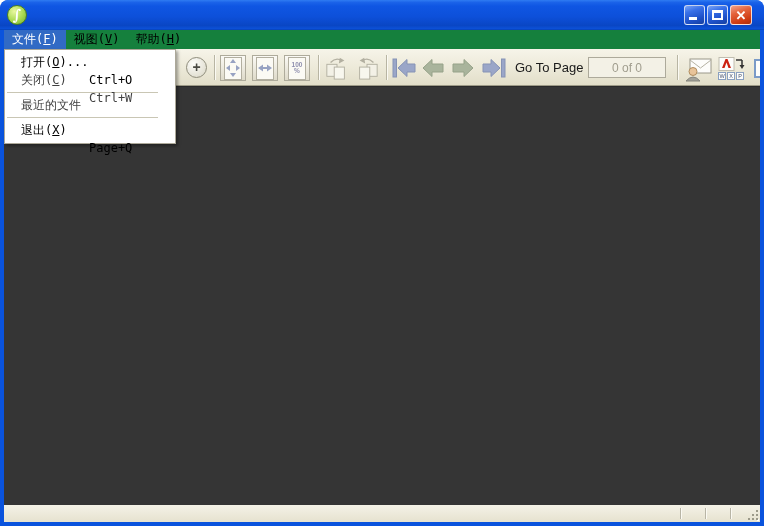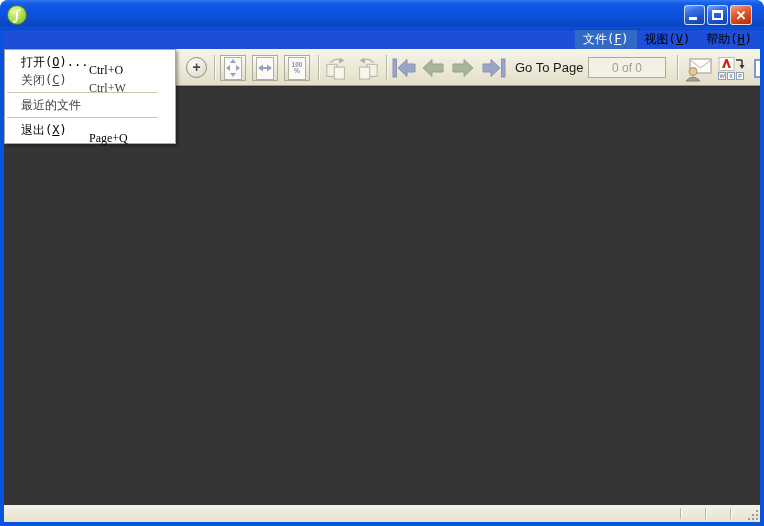--- a/index.html
+++ b/index.html
@@ -16,22 +16,22 @@
   .tb-btn{position:absolute;top:5px;width:21px;height:20px;border-radius:3px;border:1px solid rgba(255,255,255,.75);
     color:#fff;text-align:center;}
   .tb-btn.min,.tb-btn.max{background:linear-gradient(160deg,#7aa4f5 0%,#3a71e8 30%,#1e50c8 70%,#16409f 100%);}
   .tb-btn.close{background:linear-gradient(160deg,#f2a188 0%,#e4633c 35%,#cf3b12 75%,#a92e0c 100%);}
   .glyph-min{position:absolute;left:4px;bottom:4px;width:8px;height:3px;background:#fff;}
   .glyph-max{position:absolute;left:4px;top:4px;width:11px;height:10px;border:2px solid #fff;border-top-width:3px;}
   .glyph-close{font:bold 13px "Liberation Sans",sans-serif;line-height:19px;}
   
   .inner{position:absolute;top:30px;left:4px;right:4px;bottom:4px;background:#ECE9D8;overflow:hidden;}
   
-  .menubar{position:absolute;top:0;left:0;right:0;height:19px;background:#1d4ed8;display:flex;align-items:center;
-    font:12px "DejaVu Sans Mono","DejaVu Sans",monospace;color:#000;justify-content:flex-end;}
+  .menubar{position:absolute;top:0;left:0;right:0;height:19px;background:#15803d;display:flex;align-items:center;
+    font:12px "DejaVu Sans Mono","DejaVu Sans",monospace;color:#000;}
   .menu-item{padding:2px 8px 3px 8px;white-space:nowrap;}
   .menu-item.active{background:#316AC5;color:#fff;}
   .menu-item u{text-decoration:underline;}
   
   .toolbar{position:absolute;top:19px;left:0;right:0;height:37px;
     background:linear-gradient(180deg,#f6f4e9 0%,#ece9d8 55%,#e2dec9 100%);
     border-bottom:1px solid #9d9a87;overflow:hidden;}
   .tsep{position:absolute;top:6px;width:1px;height:25px;background:#b8b5a3;box-shadow:1px 0 0 #fbfaf3;}
   .zoom-combo{position:absolute;left:124px;top:8px;width:44px;height:21px;background:#fff;border:1px solid #b5b2a5;
     font:12px "Liberation Sans",sans-serif;color:#8e8c7d;}
@@ -57,21 +57,21 @@
   
   .content{position:absolute;top:56px;left:0;right:0;bottom:17px;background:#353535;border-top:1px solid #2a2a2a;}
   .statusbar{position:absolute;left:0;right:0;bottom:0;height:17px;background:linear-gradient(180deg,#f4f2e7,#e6e2cf);}
   .ssep{position:absolute;top:3px;width:1px;height:11px;background:#b8b5a6;box-shadow:1px 0 0 #fbfaf3;}
   .grip{position:absolute;right:2px;bottom:2px;width:2px;height:2px;background:#9c9a8a;
     box-shadow:0 -4px #9c9a8a,-4px 0 #9c9a8a,0 -8px #9c9a8a,-8px 0 #9c9a8a,-4px -4px #9c9a8a,1px 1px #fff;}
   
   .popup{position:absolute;left:4px;top:49px;width:172px;background:#fff;border:1px solid #aca899;z-index:50;
     box-shadow:2px 2px 3px rgba(0,0,0,.35);padding:3px 15px 4px 0;font:12px "DejaVu Sans Mono","DejaVu Sans",monospace;}
   .popup-item{position:relative;height:18px;line-height:18px;padding-left:16px;color:#000;white-space:nowrap;}
-  .popup-item .shortcut{position:absolute;left:84px;top:8px;font-family:Liberation Serif, serif;}
+  .popup-item .shortcut{position:absolute;left:84px;top:18px;}
   .popup-item.disabled{color:#404040;}
   .popup-sep{height:1px;background:#c9c6b4;margin:3px 2px;}
   svg{display:block;}
 </style>
 </head>
 <body>
 
 <div class="window">
 
   <div class="titlebar">

